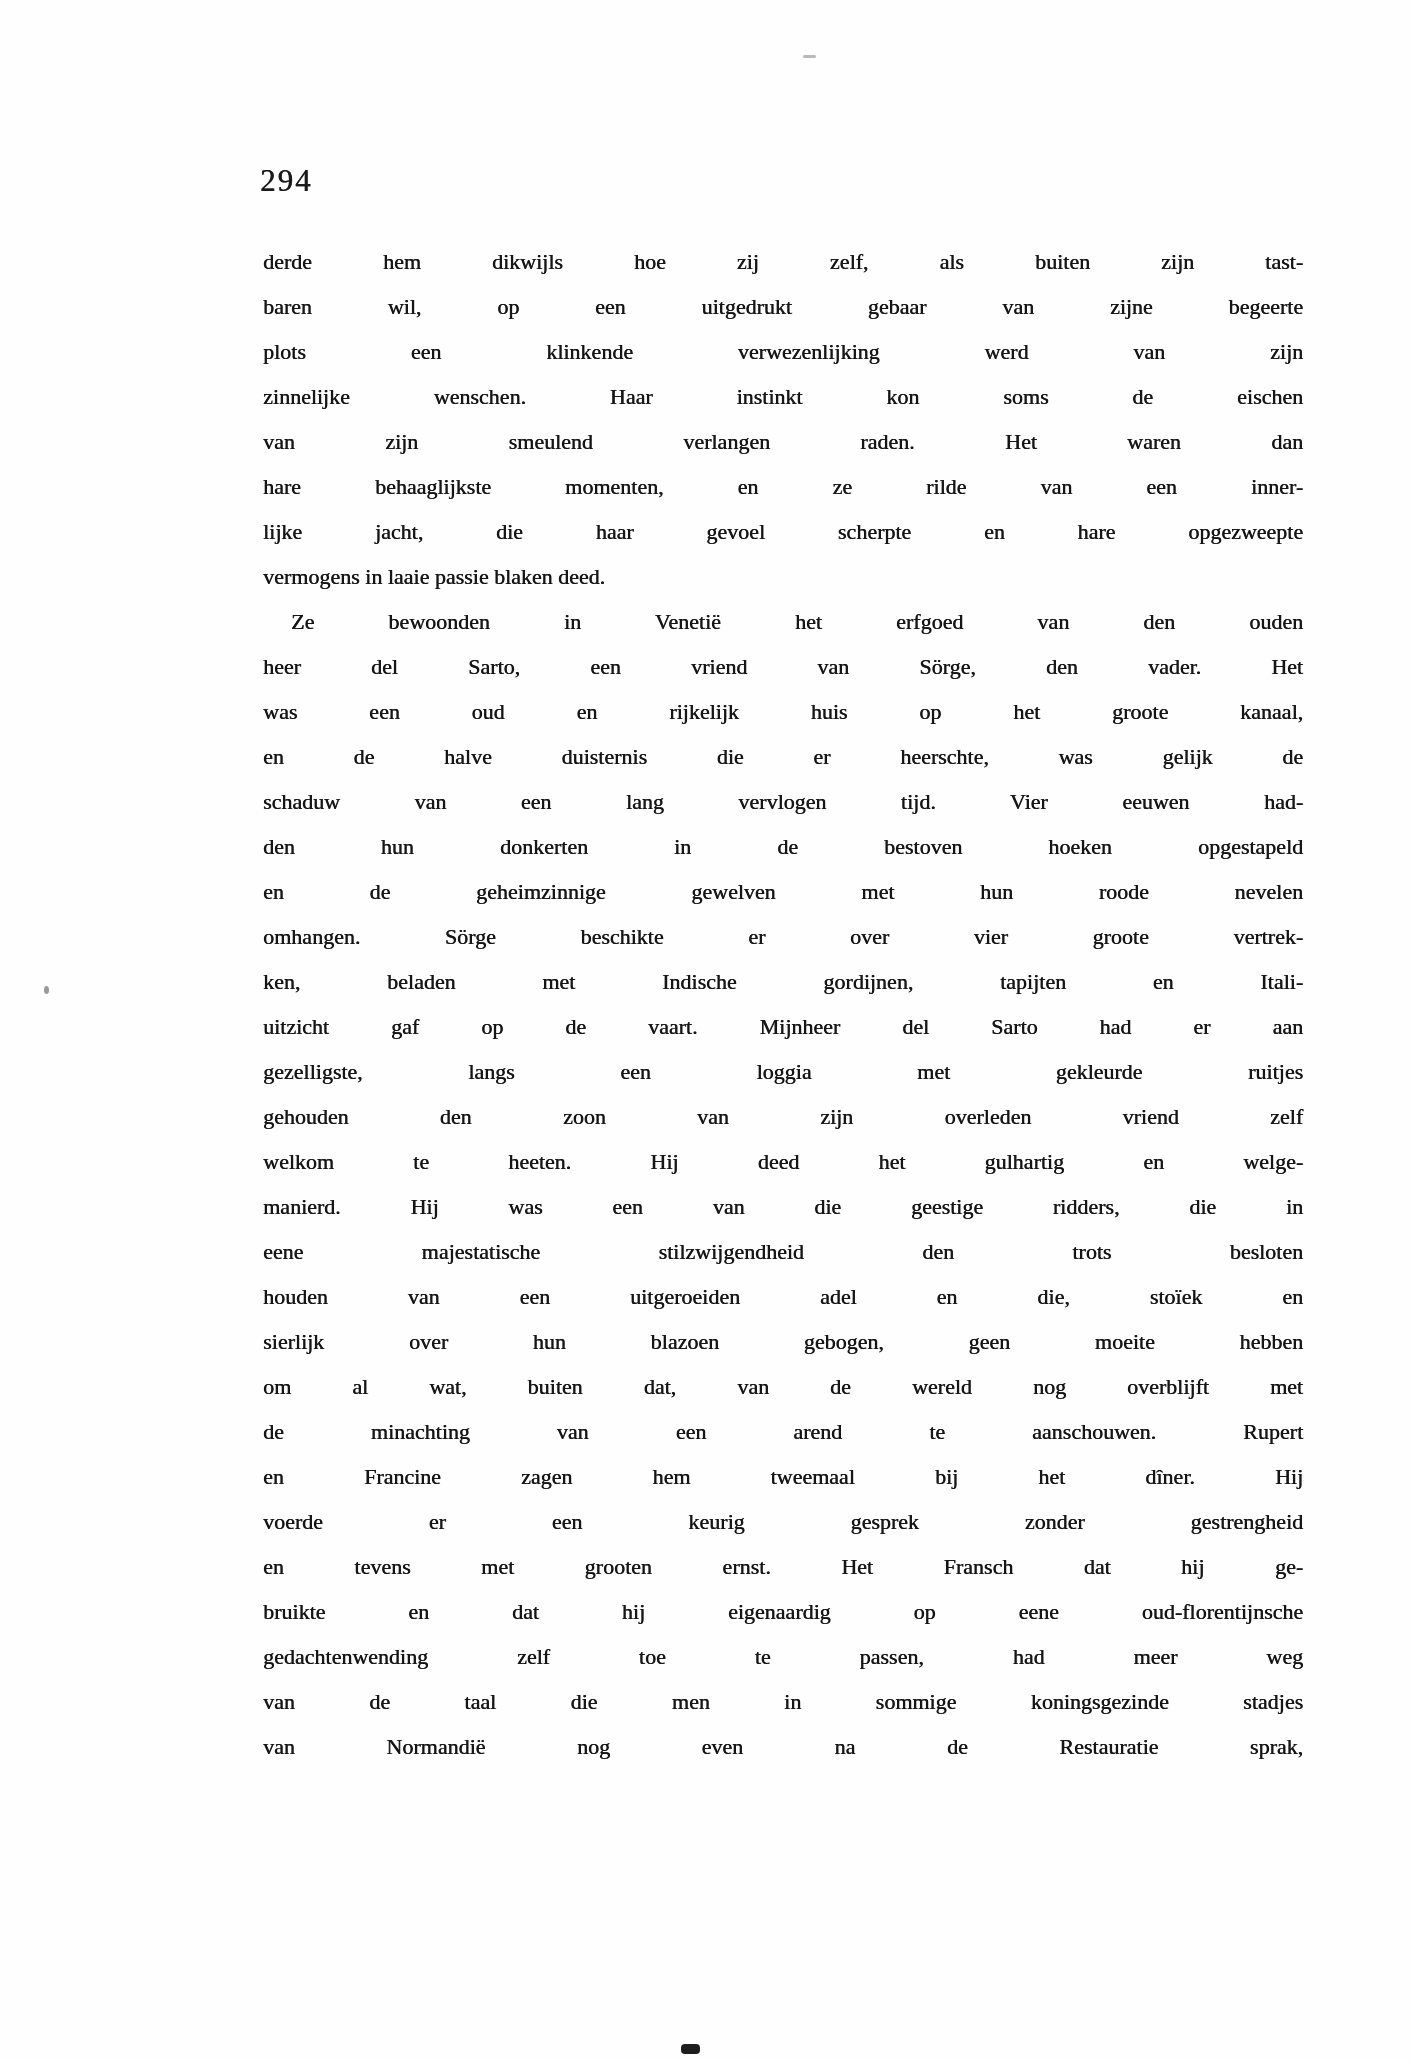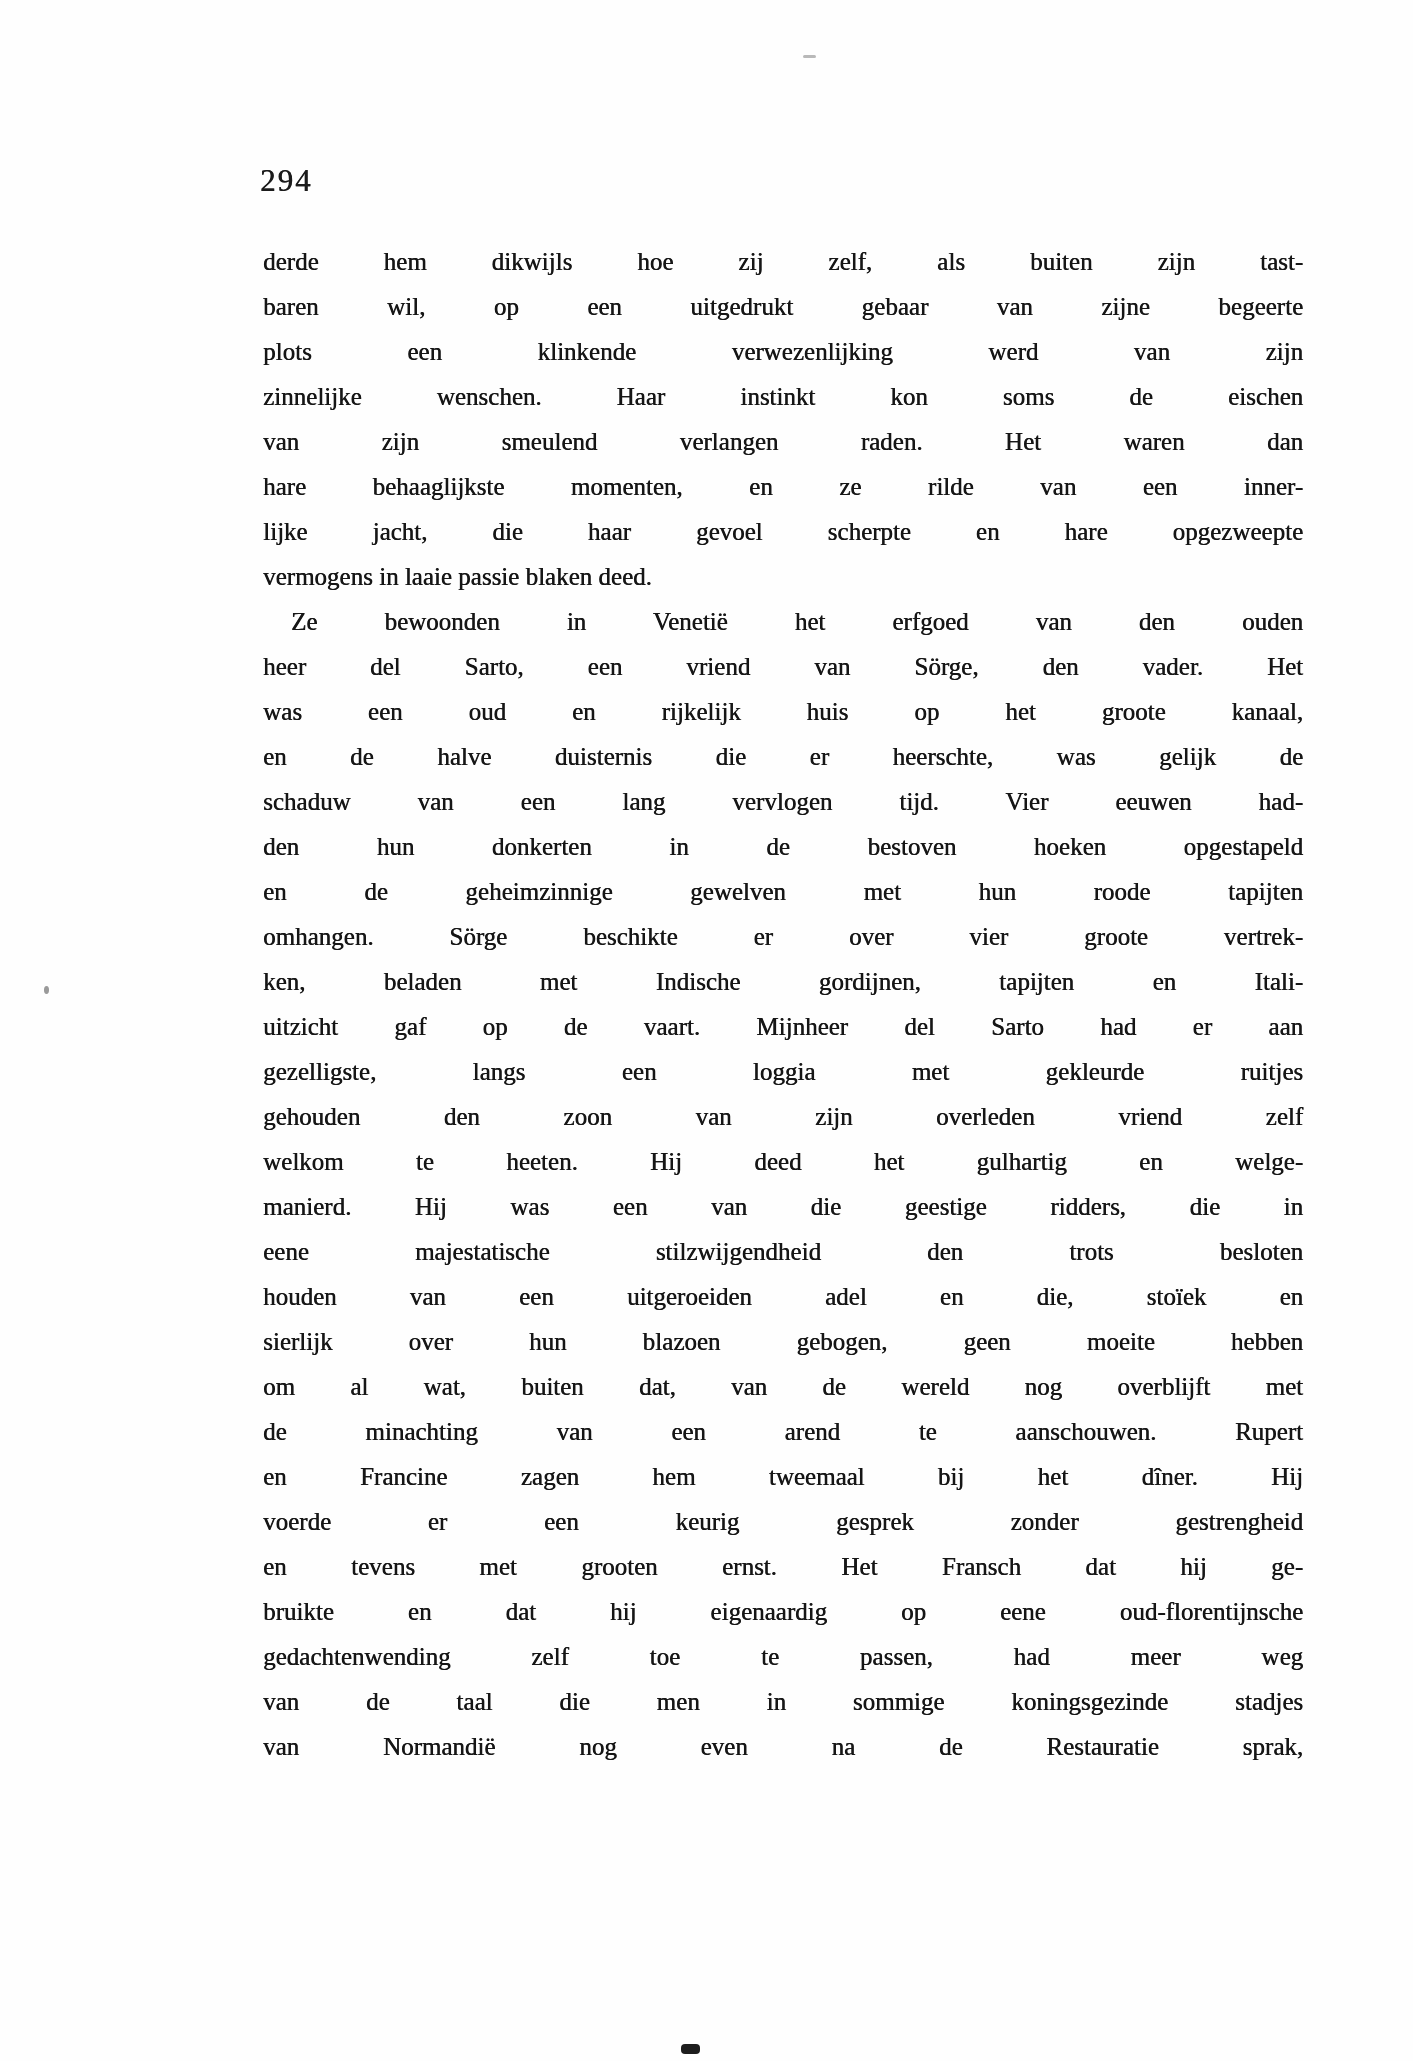--- a/index.html
+++ b/index.html
@@ -26,21 +26,21 @@
     text-shadow: 0.5px 0 0 currentColor;
   }
   .text-block {
     position: absolute;
     left: 263px;
     top: 239px;
     width: 1040px;
   }
   .line {
     margin: 0;
-    font-size: 25px;
+    font-size: 22px;
     line-height: 45px;
     white-space: normal;
     text-align: justify;
     text-align-last: justify;
     text-shadow: 0.5px 0 0 currentColor;
   }
   .line.indent {
     text-indent: 28px;
   }
   .line.flush-left {
@@ -91,21 +91,21 @@
     <p class="line">van zijn smeulend verlangen raden. Het waren dan</p>
     <p class="line">hare behaaglijkste momenten, en ze rilde van een inner-</p>
     <p class="line">lijke jacht, die haar gevoel scherpte en hare opgezweepte</p>
     <p class="line flush-left">vermogens in laaie passie blaken deed.</p>
     <p class="line indent">Ze bewoonden in Venetië het erfgoed van den ouden</p>
     <p class="line">heer del Sarto, een vriend van Sörge, den vader. Het</p>
     <p class="line">was een oud en rijkelijk huis op het groote kanaal,</p>
     <p class="line">en de halve duisternis die er heerschte, was gelijk de</p>
     <p class="line">schaduw van een lang vervlogen tijd. Vier eeuwen had-</p>
     <p class="line">den hun donkerten in de bestoven hoeken opgestapeld</p>
-    <p class="line">en de geheimzinnige gewelven met hun roode tapijten</p>
+    <p class="line">en de geheimzinnige gewelven met hun roode nevelen</p>
     <p class="line">omhangen. Sörge beschikte er over vier groote vertrek-</p>
     <p class="line">ken, beladen met Indische gordijnen, tapijten en Itali-</p>
     <p class="line">uitzicht gaf op de vaart. Mijnheer del Sarto had er aan</p>
     <p class="line">gezelligste, langs een loggia met gekleurde ruitjes</p>
     <p class="line">gehouden den zoon van zijn overleden vriend zelf</p>
     <p class="line">welkom te heeten. Hij deed het gulhartig en welge-</p>
     <p class="line">manierd. Hij was een van die geestige ridders, die in</p>
     <p class="line">eene majestatische stilzwijgendheid den trots besloten</p>
     <p class="line">houden van een uitgeroeiden adel en die, stoïek en</p>
     <p class="line">sierlijk over hun blazoen gebogen, geen moeite hebben</p>

